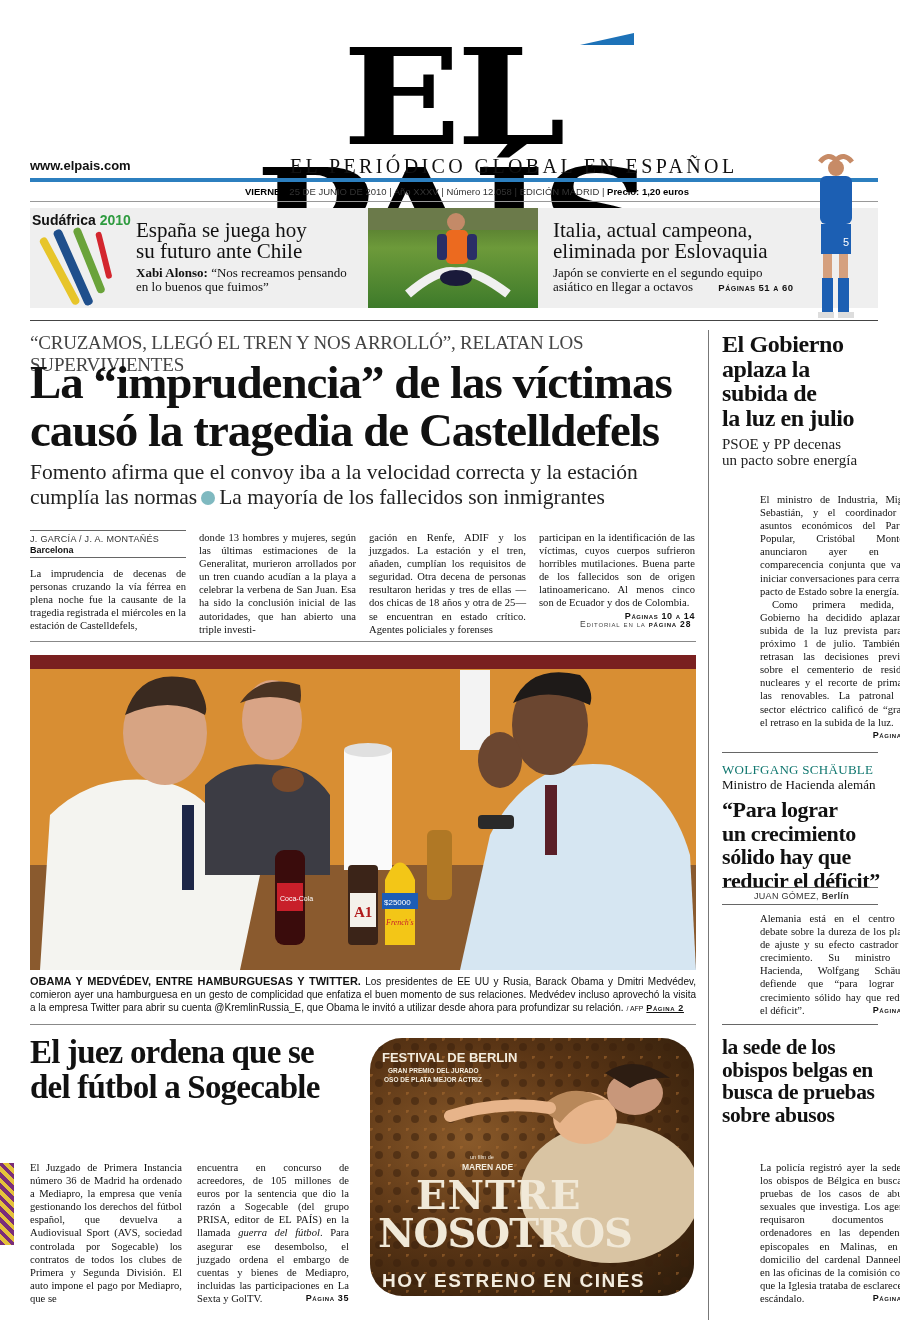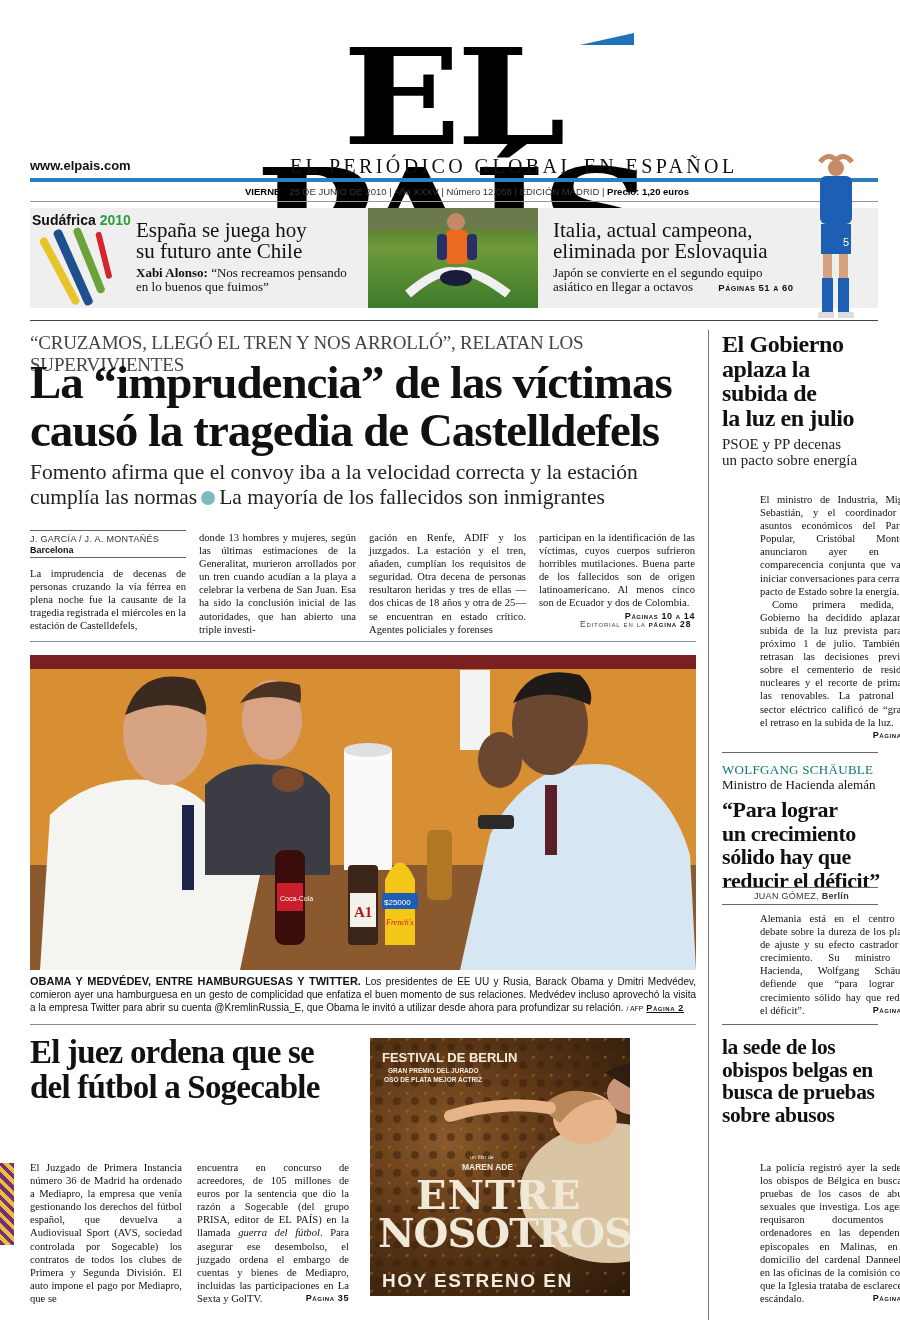--- a/index.html
+++ b/index.html
@@ -47,21 +47,21 @@
   .side-body { font-size: 10.6px; line-height: 13.1px; text-align: justify; margin-left: 38px; }
   .red-name { color: #0f766e; font-size: 13px; letter-spacing: 0.3px; font-family: Liberation Serif, serif; }
 
   
   .photo { left: 30px; top: 655px; width: 666px; height: 315px; overflow: hidden; background: #c9812f; }
   .caption { left: 30px; top: 975px; width: 666px; font-family: "Liberation Sans", sans-serif; font-size: 10px; line-height: 12.8px; text-align: justify; }
   .caption b { font-size: 11px; }
 
   
   .bot-h { left: 30px; top: 1035px; width: 330px; font-size: 33px; line-height: 35px; font-weight: bold; letter-spacing: -0.8px; }
-  .ad { left: 370px; top: 1038px; width: 260px; height: 258px; overflow: hidden; background: radial-gradient(ellipse at 30% 40%, #8a5a2a 0%, #5a3515 45%, #2a1a0a 100%); }
+  .ad { left: 370px; top: 1038px; width: 324px; height: 258px; overflow: hidden; background: radial-gradient(ellipse at 30% 40%, #8a5a2a 0%, #5a3515 45%, #2a1a0a 100%); border-radius: 32px; }
   .ad-text { color: #f3ecde; font-family: "Liberation Sans", sans-serif; font-weight: bold; }
   .edge-deco { left: 0; top: 1163px; width: 14px; height: 82px; background: repeating-linear-gradient(45deg,#7a2d7a 0 4px,#e4c23a 4px 8px); }
 </style>
 </head>
 <body>
 
 <div class="abs logo-accent"></div>
 <div class="abs logo">EL PAÍS</div>
 <div class="abs site-url sans">www.elpais.com</div>
 <div class="abs tagline serif">EL PERIÓDICO GLOBAL EN ESPAÑOL</div>

